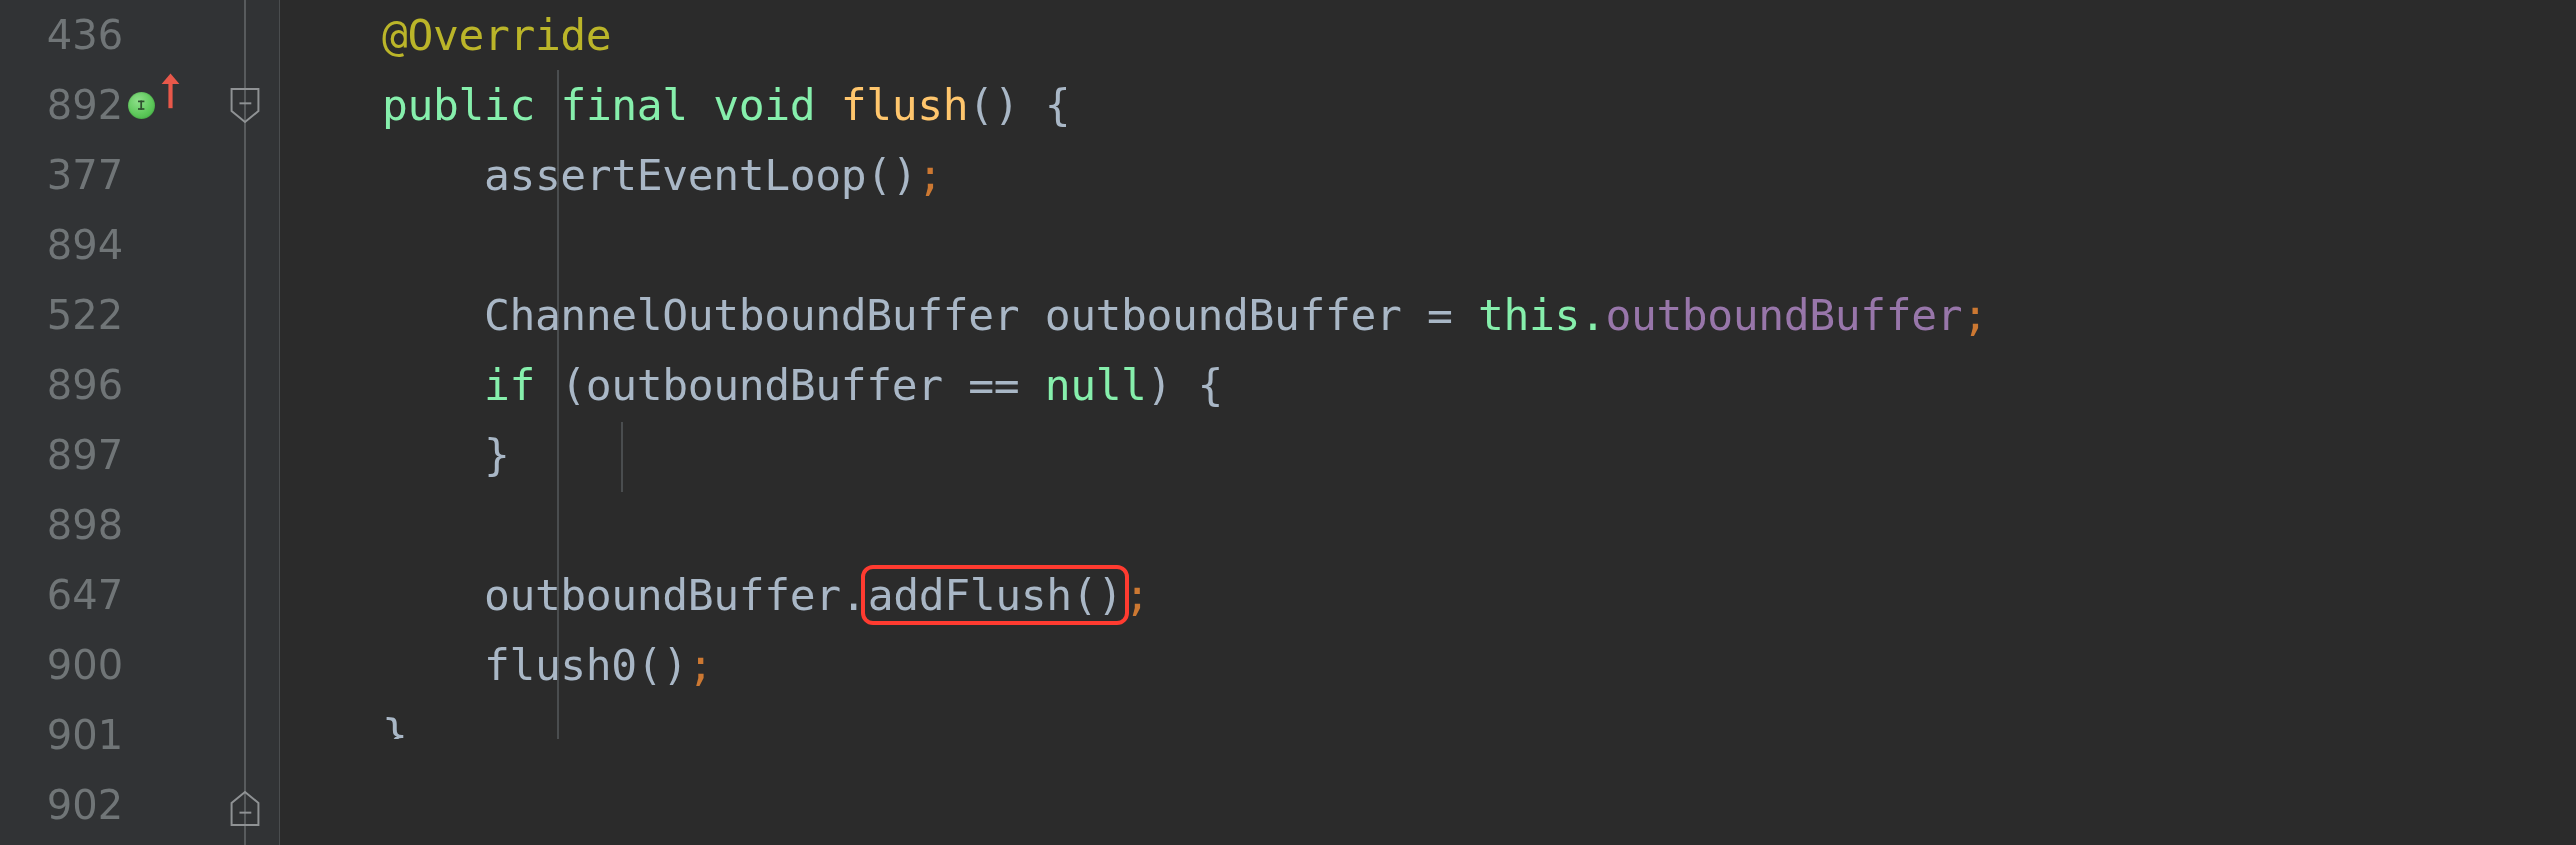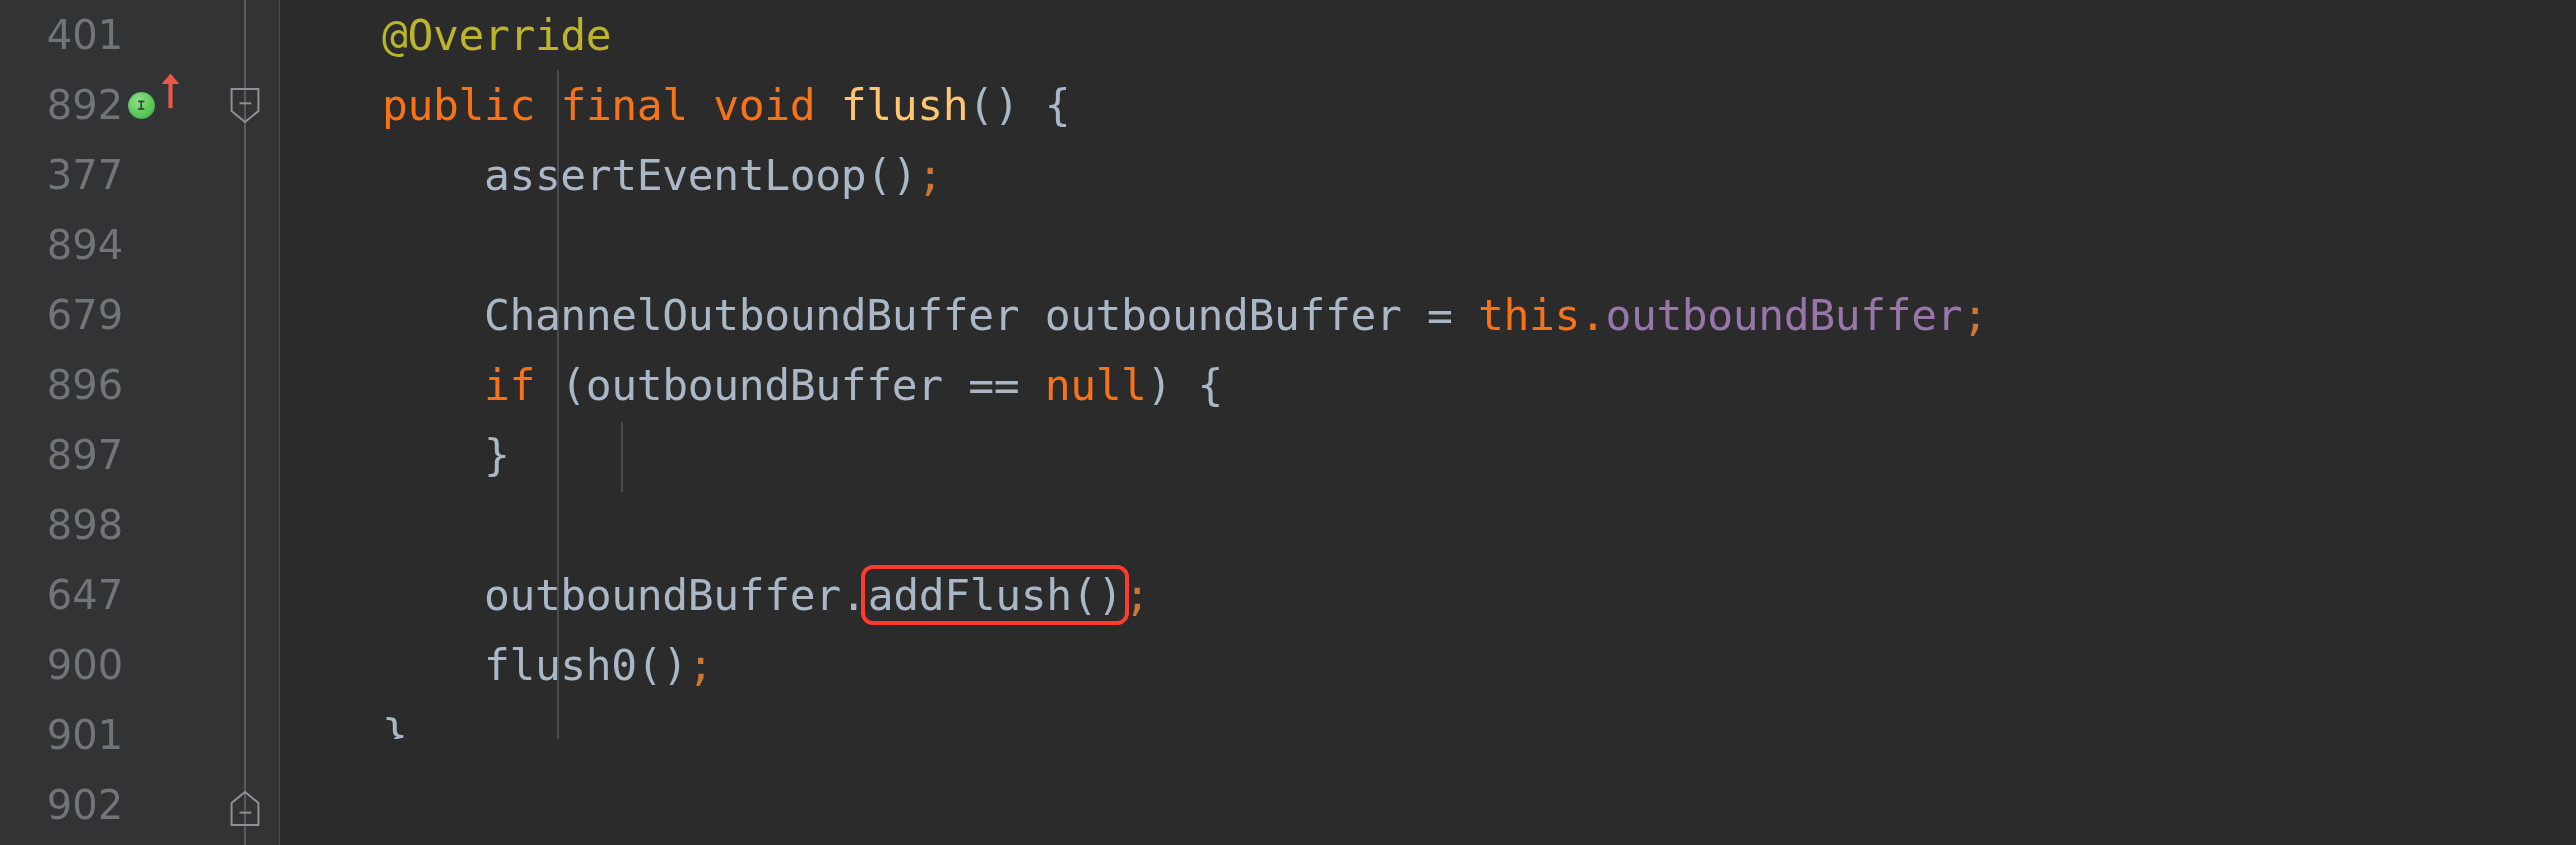--- a/index.html
+++ b/index.html
@@ -124,21 +124,21 @@
     line-height: 70px;
     white-space: pre;
     font-size: 43px;
     font-family: "DejaVu Sans Mono", "Liberation Mono", monospace;
     letter-spacing: -0.4px;
   }
   .code-inner { padding-left: 0px; }
 
   
   .t-anno     { color: #bbb529; }
-  .t-kw       { color: #f97316; }
+  .t-kw       { color: #86efac; }
   .t-method   { color: #ffc66d; text-align: center; }
   .t-plain    { color: #a9b7c6; }
   .t-field    { color: #9876aa; }
   .t-semi     { color: #cc7832; }
 
   
   .hl-box {
     outline: 4px solid #ff3b30;
     outline-offset: 1.6px;
     border-radius: 7px;
@@ -148,33 +148,33 @@
 </style>
 </head>
 <body>
 
 <div id="root">
 
   <div class="gutter">
 
     <div class="gutter-linenums" id="linenums">
         <div class="line-row">
-          <span class="linenum">401</span>
+          <span class="linenum">436</span>
         </div>
         <div class="line-row">
           <span class="linenum">892</span>
         </div>
         <div class="line-row">
           <span class="linenum">377</span>
         </div>
         <div class="line-row">
           <span class="linenum">894</span>
         </div>
         <div class="line-row">
-          <span class="linenum">679</span>
+          <span class="linenum">522</span>
         </div>
         <div class="line-row">
           <span class="linenum">896</span>
         </div>
         <div class="line-row">
           <span class="linenum">897</span>
         </div>
         <div class="line-row">
           <span class="linenum">898</span>
         </div>

